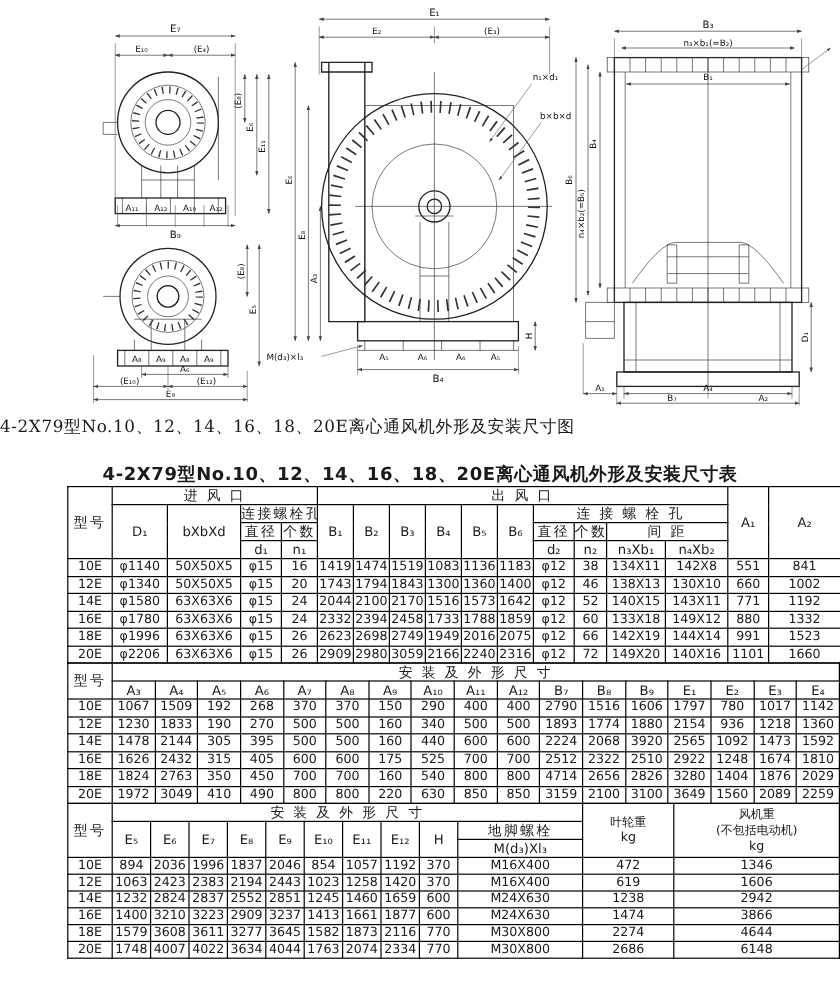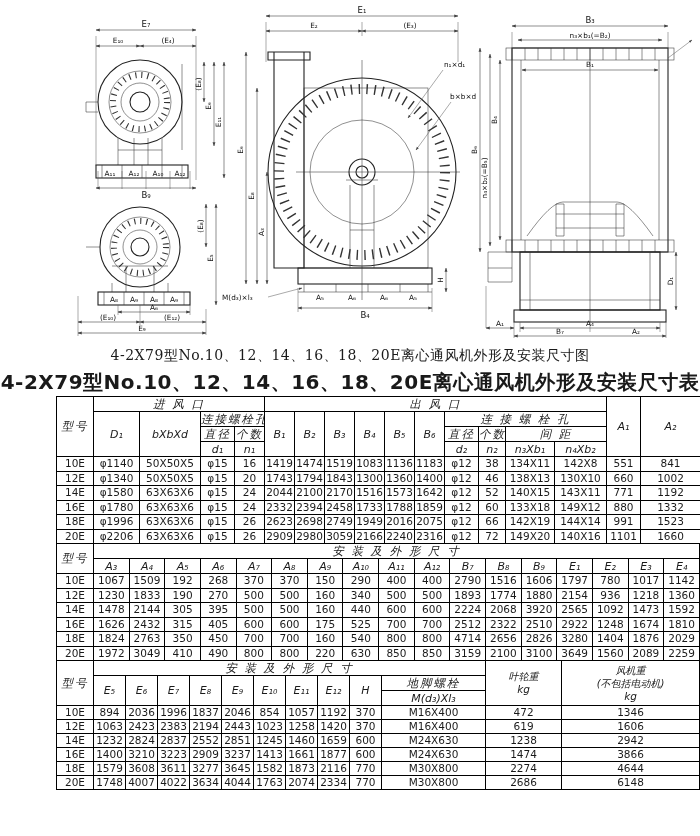--- a/index.html
+++ b/index.html
@@ -9,31 +9,31 @@
   svg.draw{display:block;}
   .ln{fill:none;stroke:#222;stroke-width:1.1;}
   .tn{fill:none;stroke:#333;stroke-width:0.55;}
   .dl{stroke:#444;stroke-width:0.6;marker-start:url(#ar);marker-end:url(#ar);}
   .xt{stroke:#555;stroke-width:0.5;}
   .tick{fill:none;stroke:#333;stroke-width:10;stroke-dasharray:1.4,6.5;}
   .tick2{fill:none;stroke:#333;stroke-width:6;stroke-dasharray:1.1,5;}
   svg text{font-family:"DejaVu Sans","Liberation Sans",sans-serif;font-size:8.5px;fill:#111;}
   svg text.s{font-size:7.3px;}
   
-  .cap1{margin-top:9px;text-align:center;font-family:"DejaVu Serif","Liberation Serif",serif;
+  .cap1{margin-top:9px;text-align:left;font-family:"DejaVu Serif","Liberation Serif",serif;
         font-size:14px;letter-spacing:.5px;}
-  .cap2{margin-top:4px;text-align:center;font-weight:bold;font-size:20px;letter-spacing:.5px;}
+  .cap2{margin-top:21px;text-align:center;font-weight:bold;font-size:15px;letter-spacing:.5px;}
   .unit{width:644px;margin:2px 0 1px 56px;text-align:right;font-size:12px;}
   
   table{border-collapse:collapse;table-layout:fixed;width:644px;margin:0 0 0 56px;}
   table+table{margin-top:-1px;}
   th,td{border:1px solid #000;padding:0;text-align:center;vertical-align:middle;
         font-weight:normal;overflow:hidden;white-space:nowrap;}
   td{font-size:10.5px;height:13.5px;line-height:13px;}
-  th{font-size:10.5px;height:14px;line-height:13px;font-style:italic;}
+  th{font-size:10.5px;height:14px;line-height:13px;}
   th.cjk{font-size:11.5px;letter-spacing:2px;}
   th.sub{font-size:11px;}
   .t3 td{height:12.5px;}
   .wsm{font-size:10px;letter-spacing:0;}
 </style>
 </head>
 <body>
 
 <div class="page">
 

